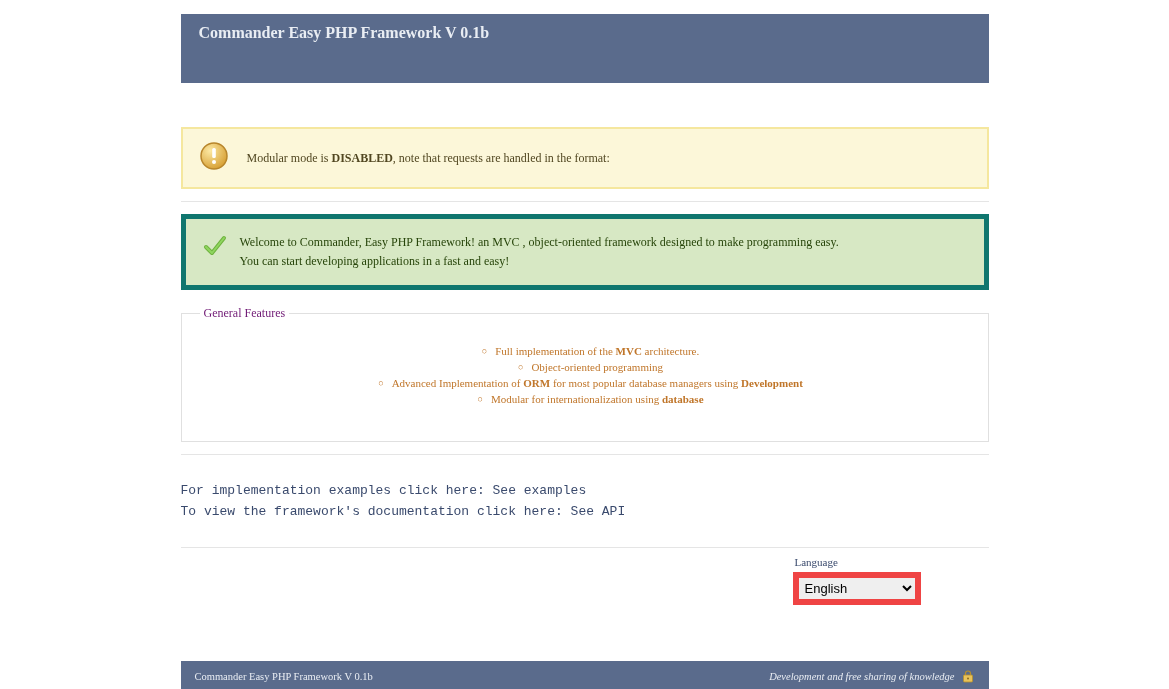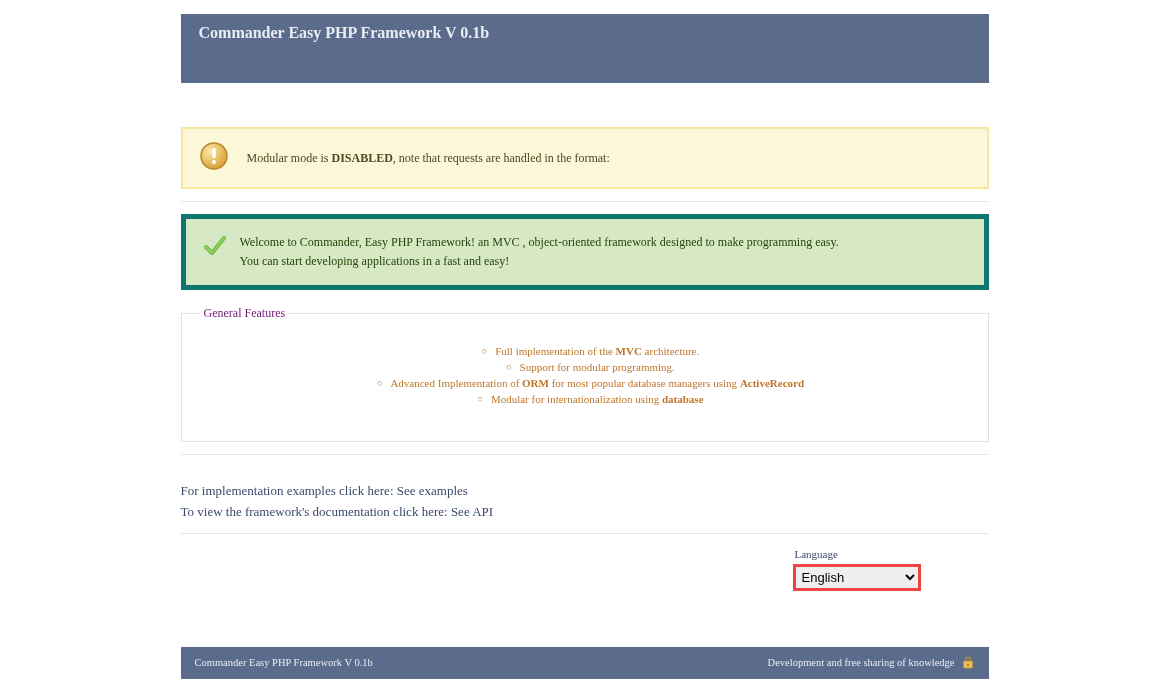--- a/index.html
+++ b/index.html
@@ -82,69 +82,70 @@
     content: "○";
     font-size: 9px;
     margin-right: 8px;
     color: #c0762a;
     position: relative;
     top: -1px;
   }
   ul.feature-list b { font-weight: bold; }
   .links-block {
     margin-top: 26px;
-    font-family: Liberation Serif, serif;
+    font-family: Liberation Mono, monospace;
     font-size: 13px;
     color: #3a4a6d;
     line-height: 1.6;
   }
   .links-block a {
     color: #3a4a6d;
     text-decoration: none;
   }
   .lang-block {
     border-top: 1px solid #e5e5e5;
-    margin-top: 10px;
-    padding-top: 14px;
+    margin-top: 24px;
+    padding-top: 8px;
     display: flex;
     flex-direction: column;
     align-items: flex-end;
     padding-right: 68px;
   }
   .lang-label {
     color: #3a4a6d;
     font-family: Georgia, "Times New Roman", serif;
     font-size: 11px;
     margin-bottom: 4px;
     padding-left: 2px;
     align-self: flex-start;
     margin-left: 612px;
   }
   .lang-select {
     width: 128px;
     font-size: 13px;
     padding: 2px;
     background: #efefef;
-    border: 3px solid #ef4444;
+    border: 6px solid #ef4444;
   }
   .footer {
     background: #5a6b8c;
     color: #e9edf3;
     margin-top: 56px;
     padding: 8px 14px;
     font-family: Georgia, "Times New Roman", serif;
     font-size: 10.5px;
     display: flex;
     justify-content: space-between;
     align-items: center;
   }
   .footer-right {
     display: flex;
     align-items: center;
     gap: 6px;
+    font-style: italic;
   }
   .lock-svg { flex-shrink: 0; }
 </style>
 </head>
 <body>
 
 <div class="container">
 
   <div class="header">
     <span>Commander Easy PHP Framework V 0.1b</span>
@@ -181,22 +182,22 @@
     <div class="success-text">
       <span>Welcome to Commander, Easy PHP Framework! an MVC , object-oriented framework designed to make programming easy.</span><br>
       <span>You can start developing applications in a fast and easy!</span>
     </div>
   </div>
 
   <fieldset class="features">
     <legend>General Features</legend>
     <ul class="feature-list" id="feature-list">
         <li><span>Full implementation of the </span><b>MVC</b><span> architecture.</span></li>
-        <li><span>Support for modular programming.</span></li>
-        <li><span>Advanced Implementation of </span><b>ORM</b><span> for most popular database managers using </span><b>ActiveRecord</b></li>
+        <li><span>Object-oriented programming</span></li>
+        <li><span>Advanced Implementation of </span><b>ORM</b><span> for most popular database managers using </span><b>Development</b></li>
         <li><span>Modular for internationalization using </span><b>database</b></li>
       </ul>
   </fieldset>
 
   <hr class="hr">
 
   <div class="links-block">
     <div>
       <span>For implementation examples click here: </span><a href="#">See examples</a>
     </div>

